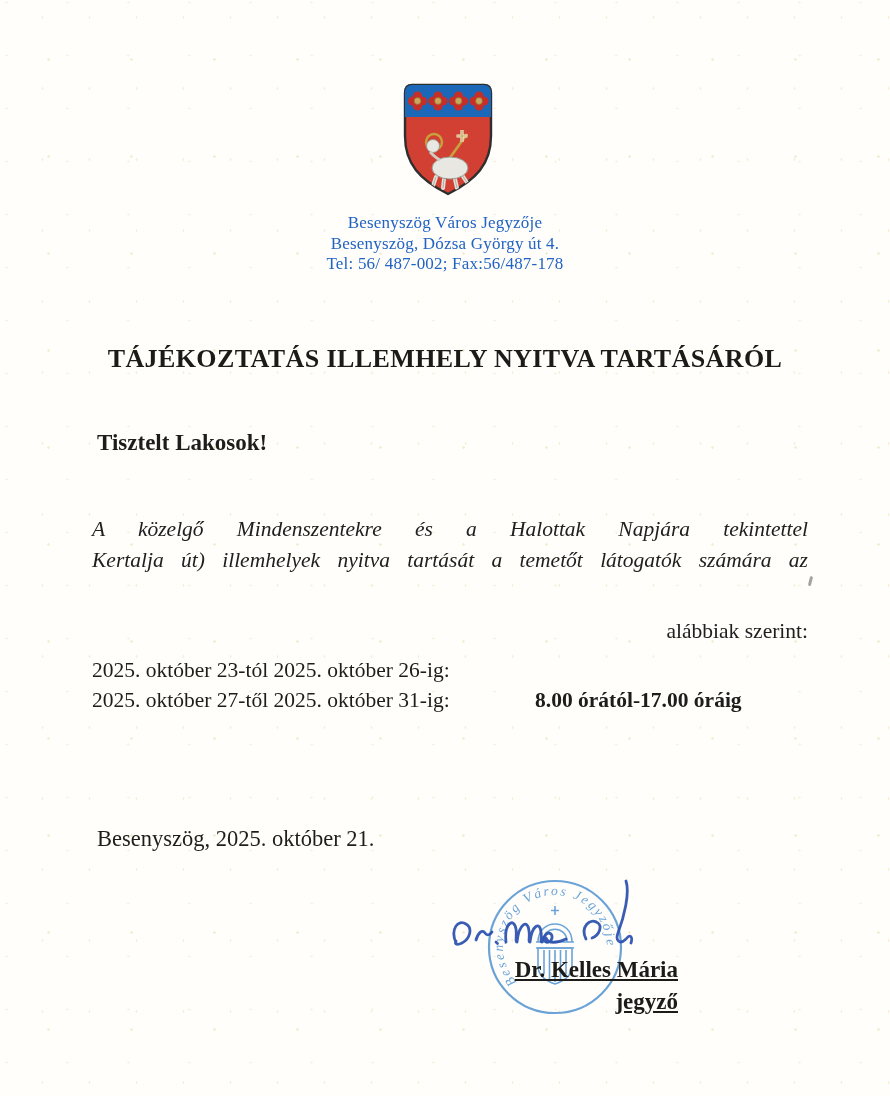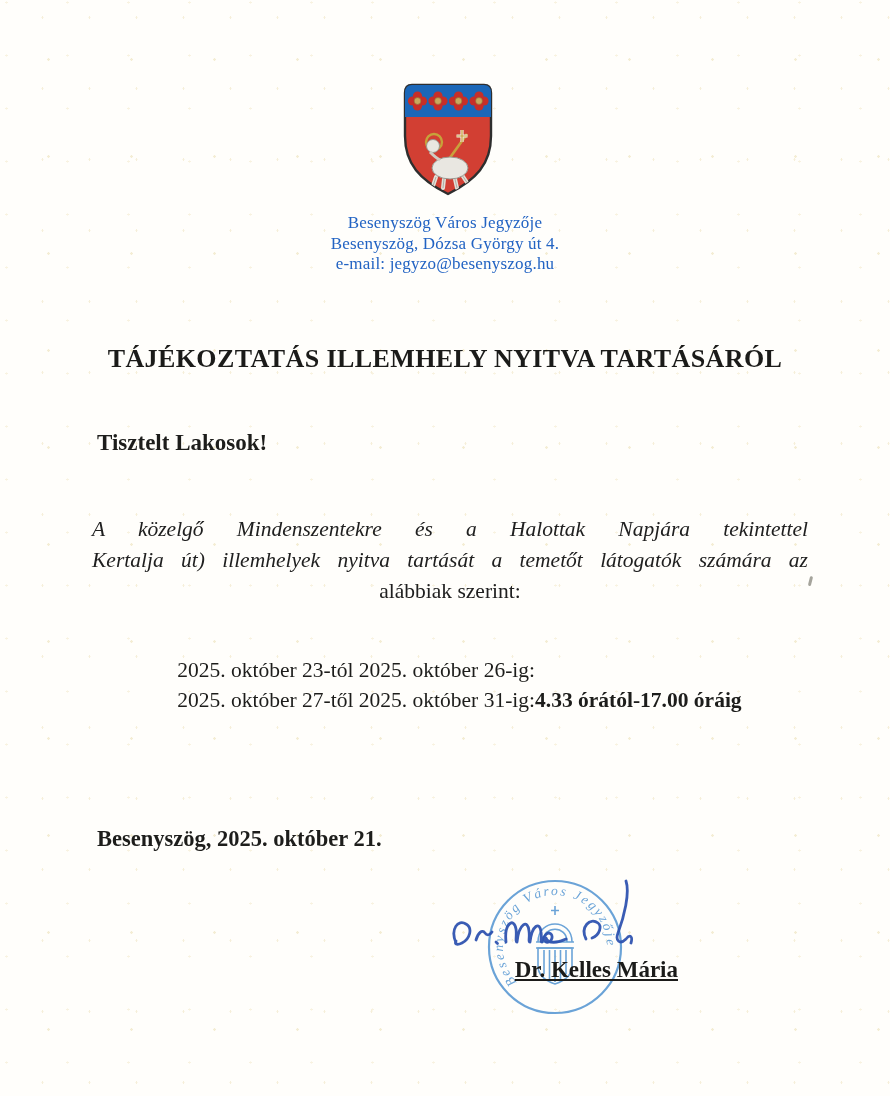--- a/index.html
+++ b/index.html
@@ -32,31 +32,31 @@
   }
   .salutation {
     position:absolute; left:97px; top:430px;
     font-weight:bold; font-size:23px;
   }
   .body-par {
     position:absolute; left:92px; top:514px; width:716px;
     font-size:21.5px; line-height:31px; color:#202020;
   }
   .body-par .just { text-align:justify; text-align-last:justify;font-style:italic; }
-  .body-par .last { text-align:center; }
+  .body-par .last { text-align:right;margin-top:40px; }
   .schedule {
     position:absolute; left:92px; top:655px; width:716px;
     font-size:21.5px; line-height:30px;
   }
-  .schedule .row { display:flex;text-align:right; }
+  .schedule .row { display:flex; }
   .schedule .period { display:inline-block; width:443px; }
   .schedule .hours { font-weight:bold; }
   .dateline {
     position:absolute; left:97px; top:826px;
-    font-weight:bold; font-size:22.5px;
+    font-weight:normal; font-size:22.5px;
   }
   .stamp { position:absolute; left:470px; top:862px; width:170px; height:170px; }
   .signature-ink { position:absolute; left:440px; top:865px; width:230px; height:112px; }
   .sign-block {
     position:absolute; left:428px; top:954px; width:250px;
     text-align:right; font-weight:bold; font-size:23px; line-height:32px;
     color:#1b1b19;
     text-decoration:underline;
   }
   .scan-tick {
@@ -116,42 +116,42 @@
       <path d="M36,97 l-3,9 M44,99 l-1,9 M55,99 l2,9 M62,95 l6,9" stroke="#a19e95" stroke-width="0.8" fill="none"></path>
       <ellipse cx="50" cy="88" rx="18" ry="11" fill="#e9e7e1" stroke="#9a978f" stroke-width="1"></ellipse>
       <circle cx="33" cy="66" r="6.5" fill="#e9e7e1" stroke="#9a978f" stroke-width="1"></circle>
       <path d="M30,72 q6,6 10,8" stroke="#cfccc3" stroke-width="3" fill="none"></path>
     </g>
   </svg>
 
   <div class="letterhead">
     <div>Besenyszög Város Jegyzője</div>
     <div>Besenyszög, Dózsa György út 4.</div>
-    <div>e-mail: jegyzo@besenyszog.hu</div>
+    <div>Tel: 56/ 487-002; Fax:56/487-178</div>
   </div>
 
   <div class="doc-title">TÁJÉKOZTATÁS ILLEMHELY NYITVA TARTÁSÁRÓL</div>
 
   <div class="salutation">Tisztelt Lakosok!</div>
 
   <div class="body-par">
     <div class="just">A közelgő Mindenszentekre és a Halottak Napjára tekintettel</div>
     <div class="just">Kertalja út) illemhelyek nyitva tartását a temetőt látogatók számára az</div>
     <div class="last">alábbiak szerint:</div>
   </div>
 
   <div class="scan-tick"></div>
 
   <div class="schedule">
     <div class="row">
       <span class="period">2025. október 23-tól 2025. október 26-ig:</span>
     </div>
     <div class="row">
       <span class="period">2025. október 27-től 2025. október 31-ig:</span>
-      <span class="hours">4.33 órától-17.00 óráig</span>
+      <span class="hours">8.00 órától-17.00 óráig</span>
     </div>
   </div>
 
   <div class="dateline">Besenyszög, 2025. október 21.</div>
 
   <svg class="stamp" viewBox="0 0 170 170" aria-hidden="true">
     <g stroke="#5b9ad4" fill="none" opacity="0.9">
       <circle cx="85" cy="85" r="66" stroke-width="2.2"></circle>
       <path id="stampArc" d="M48.2,121.8 A52,52 0 1 1 121.8,121.8" stroke="none"></path>
       <g stroke="none" fill="#5b9ad4">
@@ -176,15 +176,16 @@
       <path d="M36,75 C38,68 42,64 45,68 C47,71 50,70 52,67"></path>
       <path d="M56,77 l1.5,1.5"></path>
       <path d="M66,77 C64,58 74,52 76,64 C77,70 75,77 77,77 C79,58 88,54 89,66 C90,72 88,77 90,77 C92,60 100,56 101,67 C102,72 100,77 102,77 C104,70 108,66 111,69 C113,71 112,76 109,77 C106,78 104,76 106,73 C108,79 118,78 126,74"></path>
       <path d="M146,74 C140,62 150,52 158,58 C162,61 160,70 152,73"></path>
       <path d="M186,16 C190,28 184,52 178,68 C175,76 180,80 186,74 C190,69 193,71 191,78"></path>
     </g>
   </svg>
 
   <div class="sign-block">
     <div>Dr. Kelles Mária</div>
+    <div>jegyző</div>
   </div>
 
 </div>
 
 </body></html>

